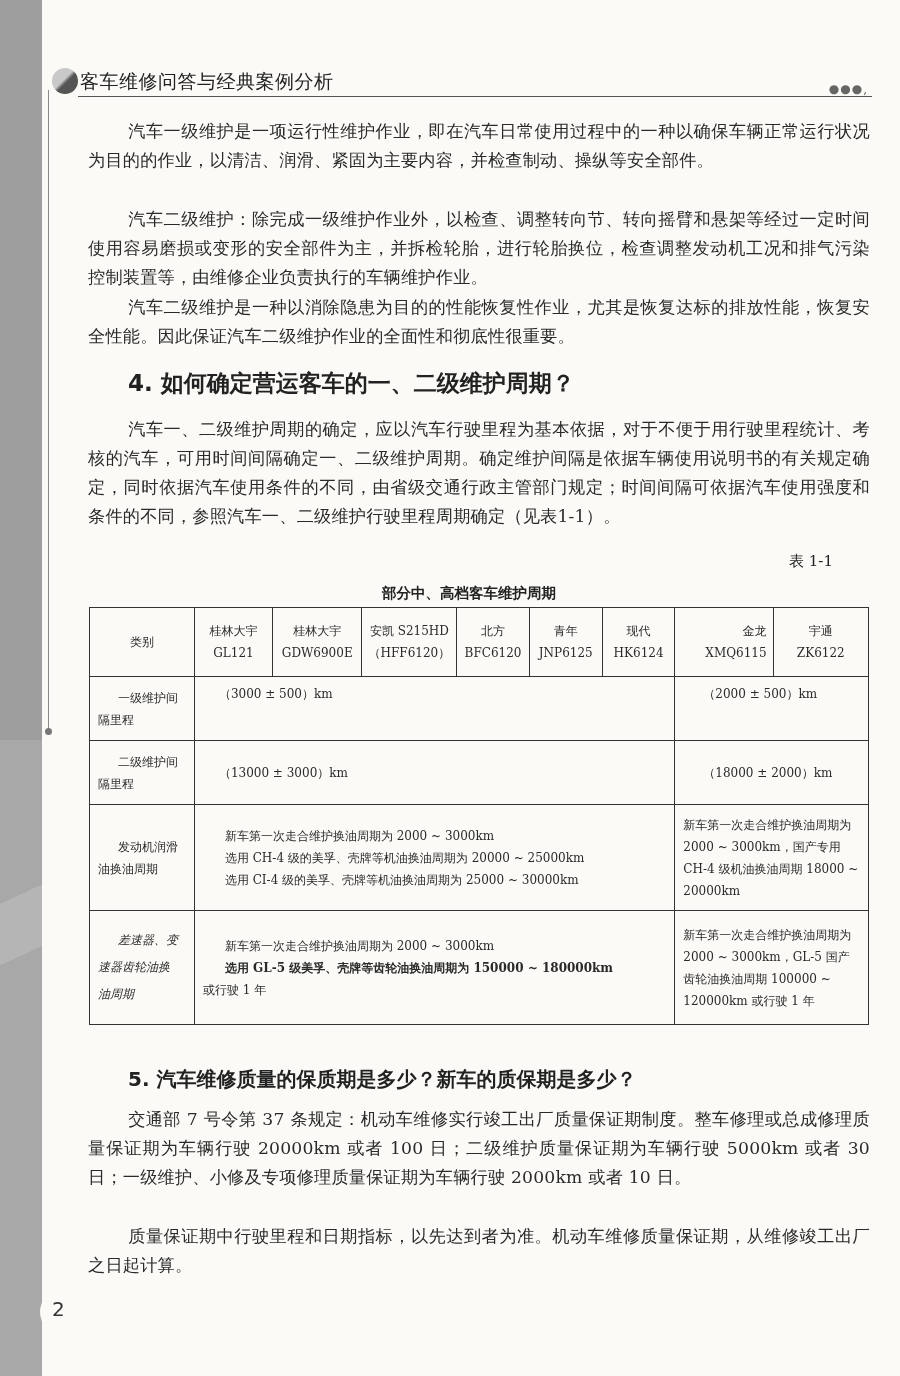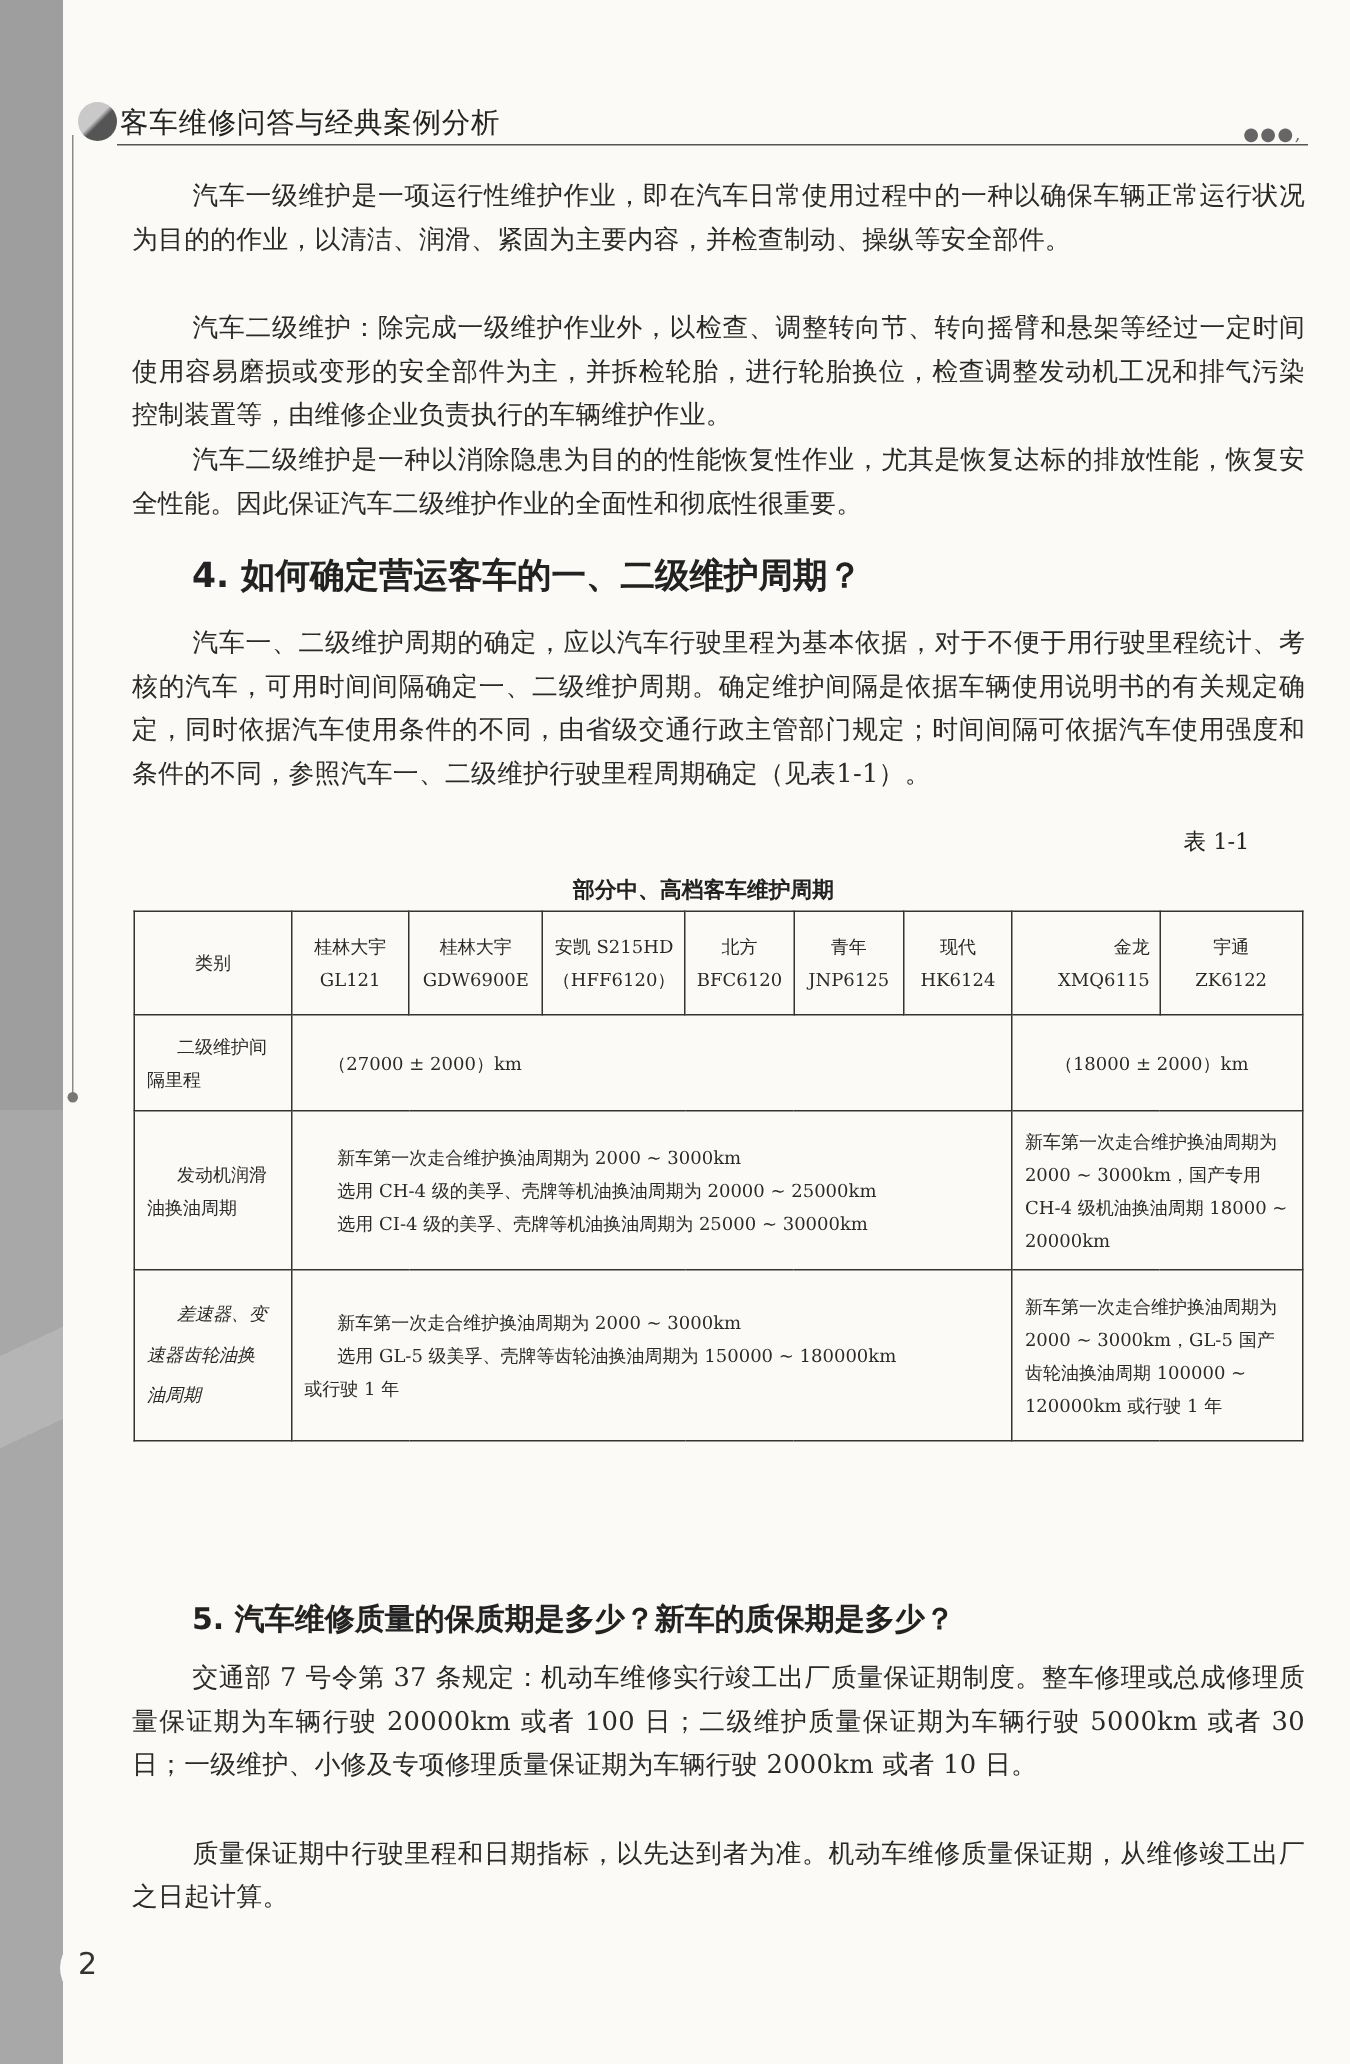--- a/index.html
+++ b/index.html
@@ -129,42 +129,47 @@
     <td style="width:72px;"><span>桂林大宇</span><br><span>GL121</span></td>
     <td style="width:78px;"><span>桂林大宇</span><br><span>GDW6900E</span></td>
     <td style="width:82px;"><span>安凯 S215HD</span><br><span>（HFF6120）</span></td>
     <td style="width:60px;"><span>北方</span><br><span>BFC6120</span></td>
     <td style="width:62px;"><span>青年</span><br><span>JNP6125</span></td>
     <td style="width:62px;"><span>现代</span><br><span>HK6124</span></td>
     <td style="width:92px;text-align:right;"><span>金龙</span><br><span>XMQ6115</span></td>
     <td style="width:92px;"><span>宇通</span><br><span>ZK6122</span></td>
   </tr>
 
+  <tr style="height:64px;">
+    <td class="cat"><span style="padding-left:20px;">一级维护间</span><br><span>隔里程</span></td>
+    <td colspan="6" class="left-val" style="vertical-align:top; padding-top:6px !important;">（3000 ± 500）km</td>
+    <td colspan="2" class="right-val" style="vertical-align:top; padding-top:6px !important;">（2000 ± 500）km</td>
+  </tr>
 
   <tr style="height:64px;">
     <td class="cat"><span style="padding-left:20px;">二级维护间</span><br><span>隔里程</span></td>
-    <td colspan="6" class="left-val">（27000 ± 2000）km</td>
+    <td colspan="6" class="left-val">（13000 ± 3000）km</td>
     <td colspan="2" class="right-val">（18000 ± 2000）km</td>
   </tr>
 
   <tr style="height:106px;">
     <td class="cat"><span style="padding-left:20px;">发动机润滑</span><br><span>油换油周期</span></td>
     <td colspan="6" class="multi">
       <span>新车第一次走合维护换油周期为 2000 ~ 3000km</span><br>
       <span>选用 CH-4 级的美孚、壳牌等机油换油周期为 20000 ~ 25000km</span><br>
       <span>选用 CI-4 级的美孚、壳牌等机油换油周期为 25000 ~ 30000km</span>
     </td>
     <td colspan="2" class="right-multi">新车第一次走合维护换油周期为 2000 ~ 3000km，国产专用 CH-4 级机油换油周期 18000 ~ 20000km</td>
   </tr>
 
   <tr style="height:114px;">
     <td class="cat" style="line-height:27px;font-style:italic;"><span style="padding-left:20px;">差速器、变</span><br><span>速器齿轮油换</span><br><span>油周期</span></td>
     <td colspan="6" class="multi" style="padding-left:8px !important;">
       <span style="padding-left:22px;">新车第一次走合维护换油周期为 2000 ~ 3000km</span><br>
-      <span style="padding-left:22px;">选用 GL-5 级美孚、壳牌等齿轮油换油周期为 150000 ~ 180000km</span><br>
+      <span style="padding-left:22px;font-weight:bold;">选用 GL-5 级美孚、壳牌等齿轮油换油周期为 150000 ~ 180000km</span><br>
       <span>或行驶 1 年</span>
     </td>
     <td colspan="2" class="right-multi">新车第一次走合维护换油周期为 2000 ~ 3000km，GL-5 国产齿轮油换油周期 100000 ~ 120000km 或行驶 1 年</td>
   </tr>
 </tbody>
   </table>
 
 <div class="h" style="top:1066px; left:128px; font-size:20px;">5. 汽车维修质量的保质期是多少？新车的质保期是多少？</div>
 <div class="p" style="top:1105px;"><span class="indent"></span><span>交通部 7 号令第 37 条规定：机动车维修实行竣工出厂质量保证期制度。整车修理或总成修理质量保证期为车辆行驶 20000km 或者 100 日；二级维护质量保证期为车辆行驶 5000km 或者 30 日；一级维护、小修及专项修理质量保证期为车辆行驶 2000km 或者 10 日。</span></div>
 <div class="p" style="top:1222px;"><span class="indent"></span><span>质量保证期中行驶里程和日期指标，以先达到者为准。机动车维修质量保证期，从维修竣工出厂之日起计算。</span></div>

